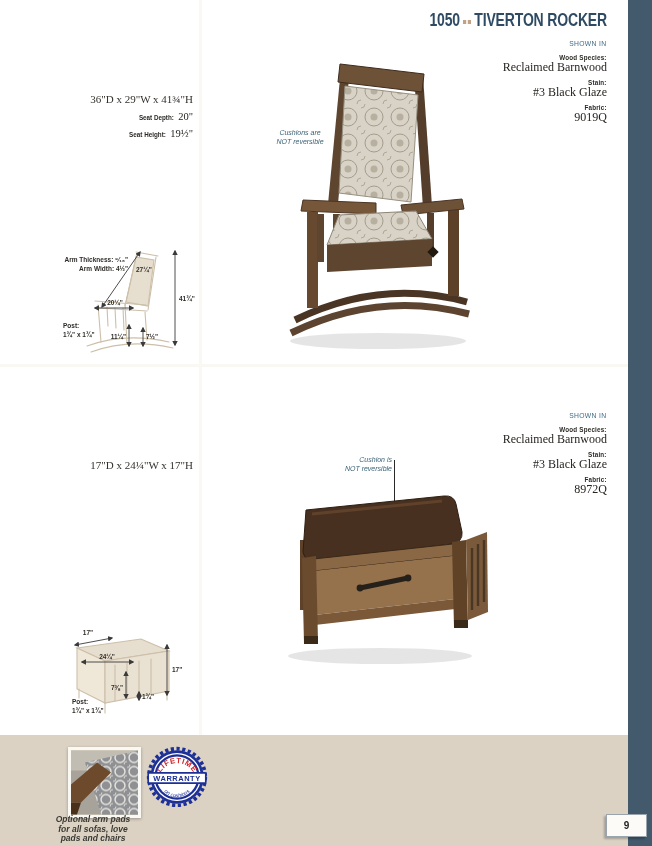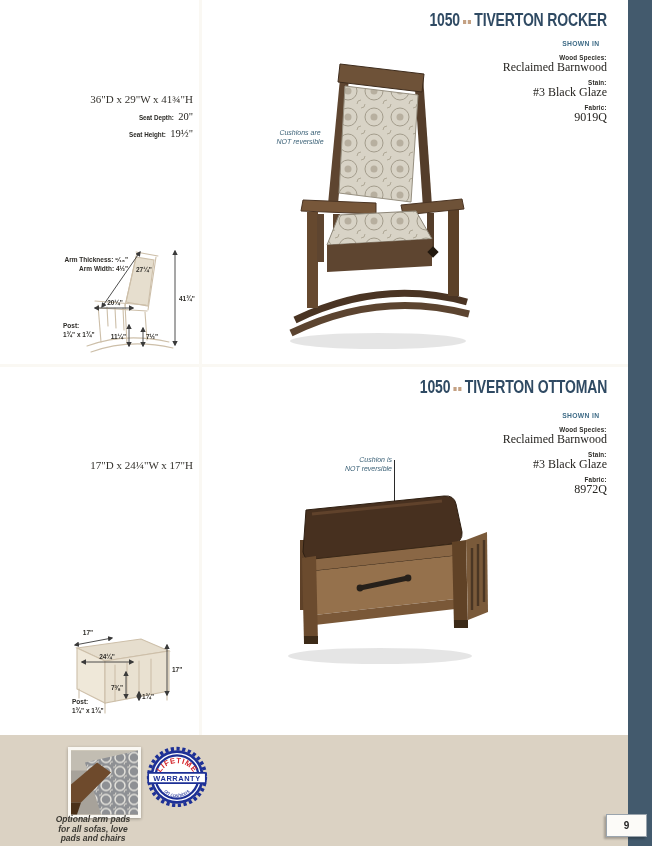--- a/index.html
+++ b/index.html
@@ -16,21 +16,21 @@
   .cx-r{display:inline-block;transform:scaleX(.8);transform-origin:100% 50%;white-space:nowrap;}
   .cx-r2{display:inline-block;transform:scaleX(.9);transform-origin:100% 50%;white-space:nowrap;}
 
   
   .title{position:absolute;right:45px;color:#2F4A63;font-weight:bold;font-size:17.5px;letter-spacing:-.2px;white-space:nowrap;}
   .t-rocker{top:10px;}
   .t-ottoman{top:377px;}
   .sq-wrap{margin:0 3px;}
   .sq{display:inline-block;width:4px;height:4px;background:#C4A183;margin:0 1px;vertical-align:2px;}
 
-  .shown-in{position:absolute;right:52px;color:#3E6B86;font-size:7.5px;font-weight:bold;letter-spacing:.4px;}
+  .shown-in{position:absolute;right:45px;color:#3E6B86;font-size:7.5px;font-weight:normal;letter-spacing:.4px;}
   .si-rocker{top:39px;}
   .si-ottoman{top:411px;}
 
   .specs{position:absolute;right:45px;text-align:right;}
   .sp-rocker{top:49px;}
   .sp-ottoman{top:421px;}
   .spec-label{font-size:7px;font-weight:bold;color:#2B2A26;margin-top:5px;letter-spacing:.2px;}
   .spec-value{font-family:"Liberation Serif",serif;font-size:12px;line-height:13px;color:#262420;}
 
   .dims{position:absolute;right:459px;text-align:right;color:#33312C;}
@@ -186,25 +186,20 @@
     <text x="83" y="23" text-anchor="end">Arm Width: 4½"</text>
     <text x="91" y="24" text-anchor="start">27¼"</text>
     <text x="134" y="53" text-anchor="start">41¾"</text>
     <text x="70" y="57" text-anchor="middle">20¼"</text>
     <text x="18" y="80" text-anchor="start">Post:</text>
     <text x="18" y="89" text-anchor="start">1¾" x 1¾"</text>
     <text x="81" y="91" text-anchor="end">11¼"</text>
     <text x="101" y="91" text-anchor="start">7½"</text>
   </svg>
 
-  <div class="title t-ottoman">
-    <span class="cx-r">
-      <span>1050</span><span class="sq-wrap"><i class="sq"></i><i class="sq"></i></span><span>TIVERTON OTTOMAN</span>
-    </span>
-  </div>
 
   <div class="shown-in si-ottoman">
     <span class="cx-r2">SHOWN IN</span>
   </div>
 
   <div class="specs sp-ottoman">
     <div class="spec-label"><span class="cx-r2">Wood Species:</span></div>
     <div class="spec-value">Reclaimed Barnwood</div>
     <div class="spec-label"><span class="cx-r2">Stain:</span></div>
     <div class="spec-value">#3 Black Glaze</div>

